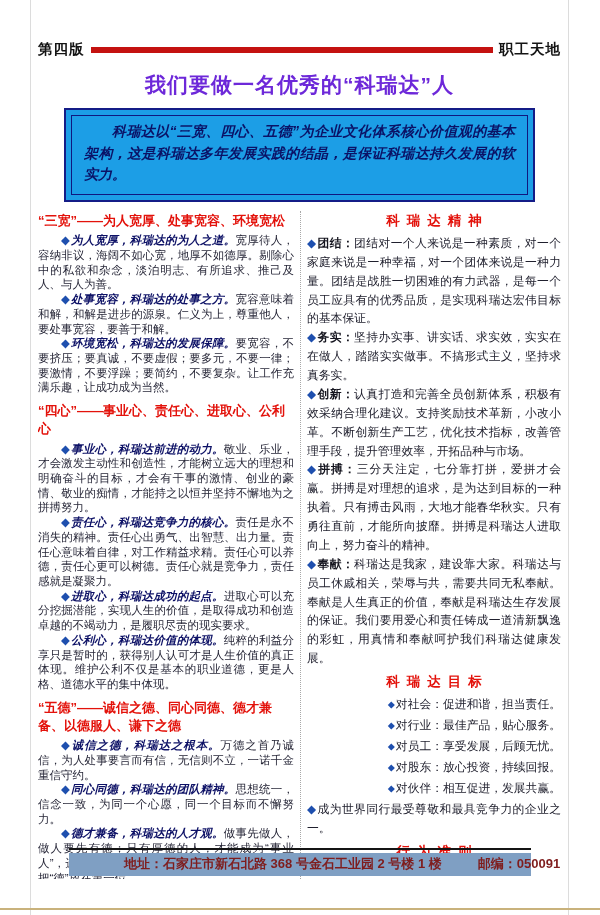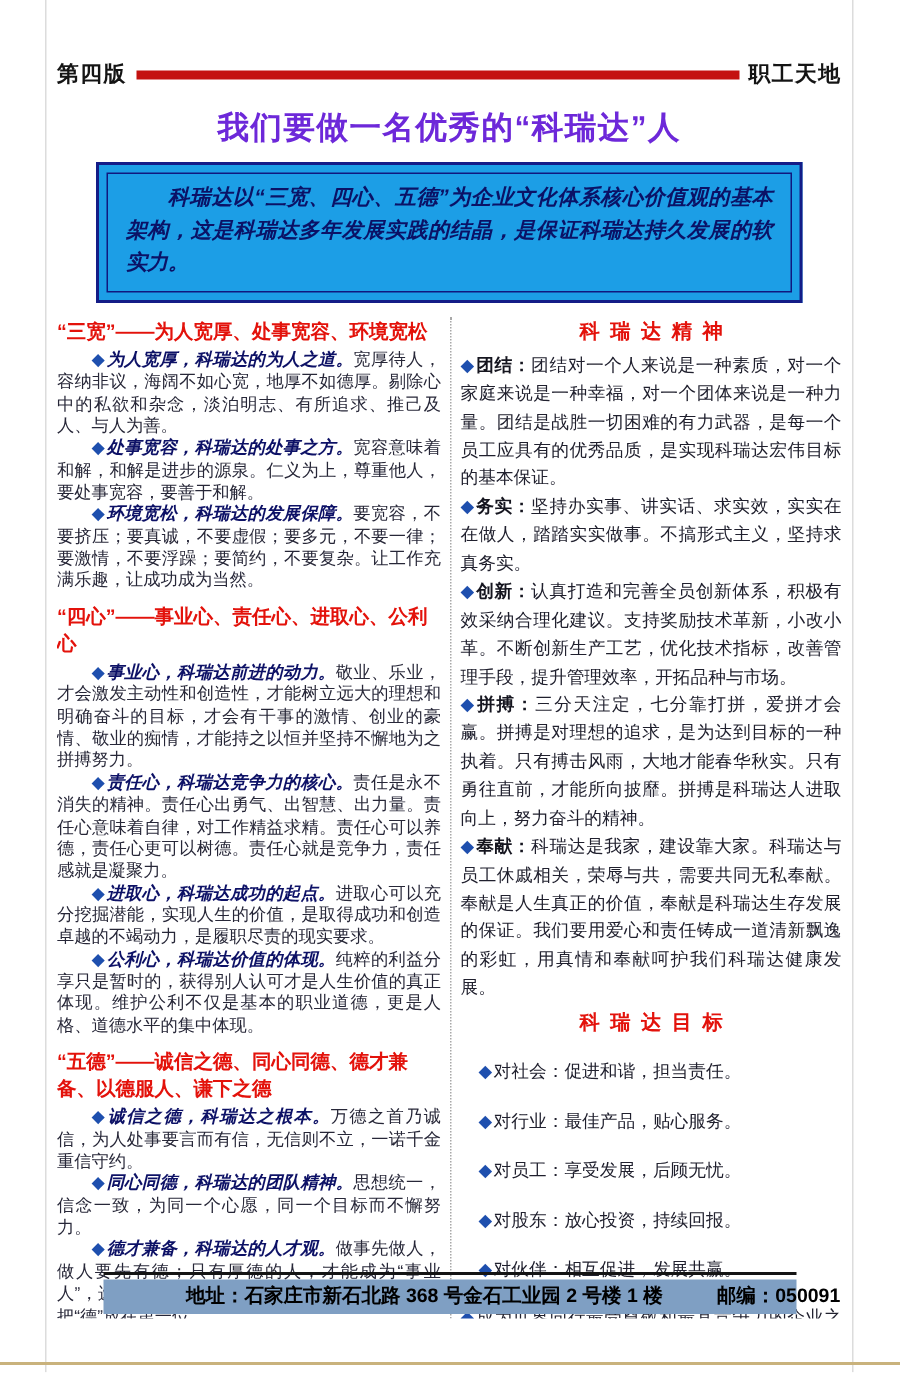--- a/index.html
+++ b/index.html
@@ -32,26 +32,26 @@
   .sec-heading:first-child{margin-top:1px;}
   .lpara{margin:0;text-indent:2em;}
   .diamond{color:#1e4fae;font-style:normal;font-weight:normal;margin-right:1px;}
   .lead{font-weight:bold;font-style:italic;color:#0d1166;}
   
   .r-heading{text-align:center;color:#e3120b;font-weight:bold;font-size:13.5px;
              letter-spacing:7px;text-indent:7px;margin:5px 0 3px 0;line-height:1.4;}
   .r-heading:first-child{margin-top:1px;}
   .rpara{margin:0;}
   .rlabel{font-weight:bold;color:#15151f;}
-  .goal{margin:12px;text-align:left;line-height:1.78;}
+  .goal{margin:0;text-align:right;line-height:1.78;font-family:Liberation Mono, monospace;}
   .rline{margin:0;}
   
   .footer{position:absolute;left:38px;right:37px;top:848px;}
   .footer-topline{height:2px;background:#141414;margin-bottom:3px;}
-  .address-bar{background:#7f9fc3;color:#000000;font-weight:bold;font-size:13px;
+  .address-bar{background:#7f9fc3;color:#7f1d1d;font-weight:bold;font-size:13px;
                padding:2px 0 3px 55px;display:flex;gap:36px;white-space:nowrap;}
   .bottom-line{position:absolute;left:0;top:908px;width:600px;height:2px;background:#c9b27c;}
 </style>
 </head>
 <body>
 
 <div class="page">
   <div class="sheet">
 
     <header class="masthead">

